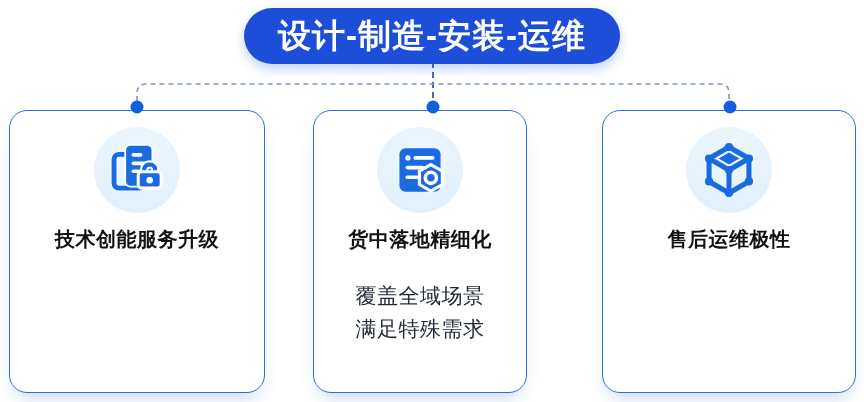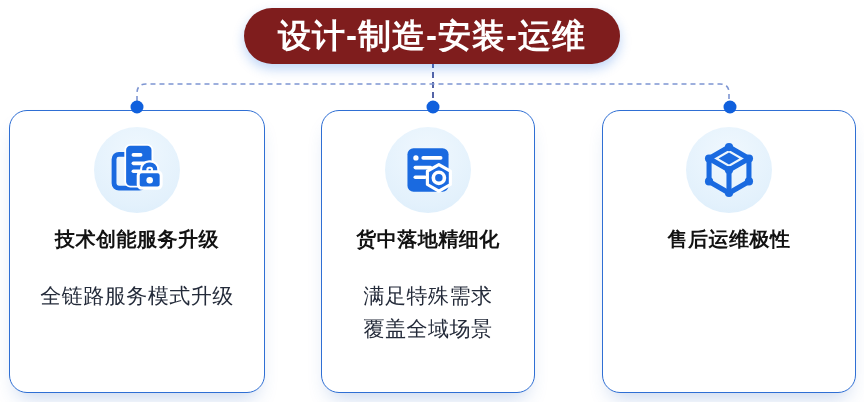--- a/index.html
+++ b/index.html
@@ -3,36 +3,36 @@
 <meta charset="utf-8">
 <style>
   html,body{margin:0;padding:0;background:#ffffff;}
   .stage{
     position:relative;width:864px;height:402px;background:#ffffff;overflow:hidden;
     font-family:"Liberation Sans","DejaVu Sans",sans-serif;
   }
   .pill{
     position:absolute;top:8px;left:50%;transform:translateX(-50%);
     height:56px;padding:0 34px;border-radius:29px;
-    background:#7f1d1d;color:#ffffff;
+    background:#1d4ed8;color:#ffffff;
     display:flex;align-items:center;justify-content:center;
     font-size:33px;font-weight:700;letter-spacing:1px;white-space:nowrap;
     box-shadow:0 5px 12px rgba(21,103,226,0.28);
     z-index:4;
   }
   .connector{position:absolute;left:0;top:0;width:864px;height:402px;z-index:3;pointer-events:none;}
   .card{
     position:absolute;top:110px;height:283px;box-sizing:border-box;
     background:#ffffff;border:1.6px solid #2f6fd4;border-radius:18px;
     box-shadow:0 12px 20px -8px rgba(45,100,190,0.28);
     display:flex;flex-direction:column;align-items:center;
     z-index:1;
   }
   .c1{left:9px;width:256px;}
-  .c2{left:321px;width:214px;}
+  .c2{left:313px;width:214px;}
   .c3{left:602px;width:254px;}
   .icon-circle{
     margin-top:16px;width:86px;height:86px;border-radius:50%;
     background:radial-gradient(circle at 50% 32%, #f0f8fe 0%, #e3f1fc 70%, #daecfa 100%);
     display:flex;align-items:center;justify-content:center;
   }
   .card-title{
     margin-top:13px;font-size:20px;font-weight:700;color:#121212;
     letter-spacing:0.5px;white-space:nowrap;
   }
@@ -67,41 +67,38 @@
         <line x1="21" y1="11.5" x2="27" y2="11.5" stroke="#ffffff" stroke-width="3" stroke-linecap="round"></line>
         <line x1="21" y1="18.5" x2="31.5" y2="18.5" stroke="#ffffff" stroke-width="3" stroke-linecap="round"></line>
         <line x1="21" y1="25" x2="27.5" y2="25" stroke="#ffffff" stroke-width="3" stroke-linecap="round"></line>
         <path d="M30 27 v-3.5 a4 4 0 0 1 4-4 h1 a4 4 0 0 1 4 4 V27" fill="none" stroke="#ffffff" stroke-width="7"></path>
         <path d="M30 27 v-3.5 a4 4 0 0 1 4-4 h1 a4 4 0 0 1 4 4 V27" fill="none" stroke="#1a6ae0" stroke-width="3.5"></path>
         <rect x="25" y="25.5" width="19" height="13.5" rx="3" fill="#1a6ae0" stroke="#ffffff" stroke-width="2.5"></rect>
         <circle cx="34.5" cy="32.5" r="2.7" fill="#ffffff"></circle>
       </svg>
     </div>
     <div class="card-title">技术创能服务升级</div>
-    <div class="card-desc">
-      <div>全链路服务模式升级</div>
-    </div>
   </div>
 
   <div class="card c2">
     <div class="icon-circle">
       <svg width="58" height="58" viewBox="0 0 48 48">
         <rect x="7" y="6" width="34" height="36" rx="5" fill="#1a6ae0"></rect>
         <circle cx="14" cy="14" r="2.2" fill="#ffffff"></circle>
         <line x1="20" y1="14" x2="34.5" y2="14" stroke="#ffffff" stroke-width="3" stroke-linecap="round"></line>
         <line x1="13.5" y1="22" x2="26" y2="22" stroke="#ffffff" stroke-width="3" stroke-linecap="round"></line>
         <line x1="13.5" y1="30" x2="21.5" y2="30" stroke="#ffffff" stroke-width="3" stroke-linecap="round"></line>
         <path d="M33 19.5 L42.5 25 V36 L33 41.5 L23.5 36 V25 Z" fill="#1a6ae0" stroke="#ffffff" stroke-width="2.6" stroke-linejoin="round"></path>
         <circle cx="33" cy="30.5" r="4.6" fill="none" stroke="#ffffff" stroke-width="3"></circle>
       </svg>
     </div>
     <div class="card-title">货中落地精细化</div>
     <div class="card-desc">
+      <div>覆盖全域场景</div>
       <div>满足特殊需求</div>
-      <div>覆盖全域场景</div>
     </div>
   </div>
 
   <div class="card c3">
     <div class="icon-circle">
       <svg width="58" height="58" viewBox="0 0 48 48">
         <path d="M24 5 L40.5 14.5 V33.5 L24 43 L7.5 33.5 V14.5 Z" fill="none" stroke="#1a6ae0" stroke-width="4.2" stroke-linejoin="round"></path>
         <path d="M7.5 14.5 L24 24 L40.5 14.5 M24 24 V43" fill="none" stroke="#1a6ae0" stroke-width="4.2" stroke-linejoin="round"></path>
         <path d="M24 9.6 L32.6 14.5 L24 19.4 L15.4 14.5 Z" fill="#1a6ae0"></path>
         <circle cx="24" cy="5" r="3.4" fill="#1a6ae0"></circle>

